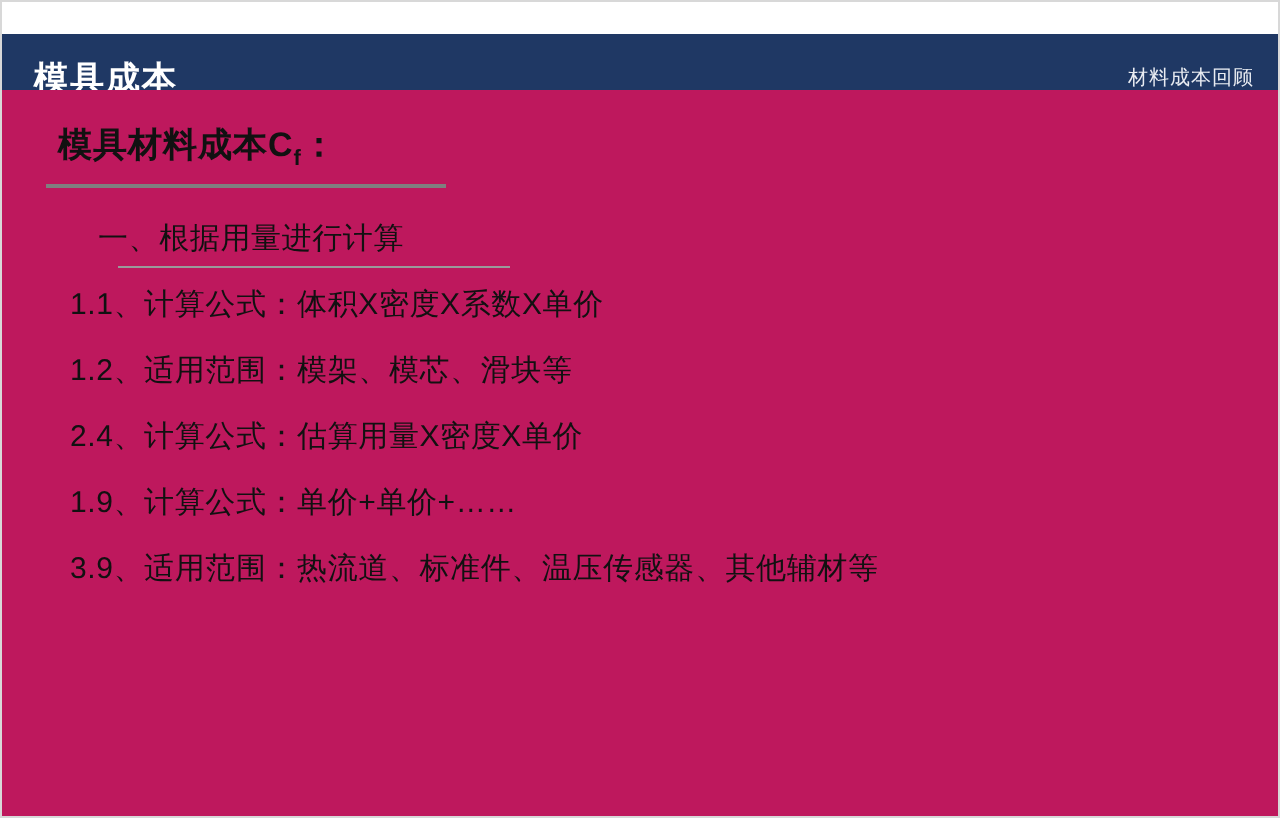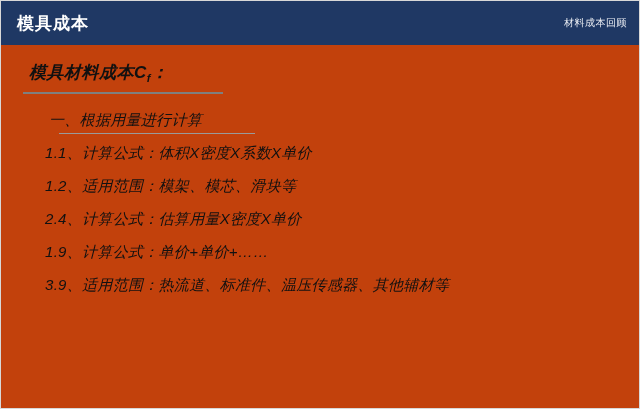--- a/index.html
+++ b/index.html
@@ -18,21 +18,21 @@
     width: 640px;
     height: 409px;
     background: #ffffff;
     box-sizing: border-box;
     border: 1px solid #d8d8d8;
     overflow: hidden;
   }
   .header-bar {
     position: absolute;
     left: 0;
-    top: 0;
+    top: 16px;
     width: 640px;
     height: 44px;
     background: #1f3864;
     display: flex;
     align-items: center;
     justify-content: space-between;
     box-sizing: border-box;
     padding: 0 14px 0 16px;
   }
   .header-title {
@@ -46,22 +46,21 @@
     font-size: 10px;
     letter-spacing: 0.5px;
     margin-left: 32px;
   }
   .content {
     position: absolute;
     left: 0;
     top: 44px;
     width: 640px;
     height: 365px;
-    background: #c2410c;
-    font-style: italic;
+    background: #be185d;
   }
   .section-title {
     position: absolute;
     left: 28px;
     top: 16px;
     font-size: 17px;
     font-weight: bold;
     color: #111111;
     letter-spacing: 0.5px;
   }
@@ -91,21 +90,21 @@
     white-space: nowrap;
   }
   .item.head {
     padding-left: 48px;
     font-size: 15px;
     height: 33px;
     line-height: 33px;
     letter-spacing: 0.3px;
   }
   .item.sub {
-    padding-left: 44px;
+    padding-left: 34px;
     font-size: 15px;
     height: 33px;
     line-height: 33px;
     letter-spacing: 0.3px;
   }
   .rule {
     position: absolute;
     left: 58px;
     bottom: 2px;
     width: 196px;

